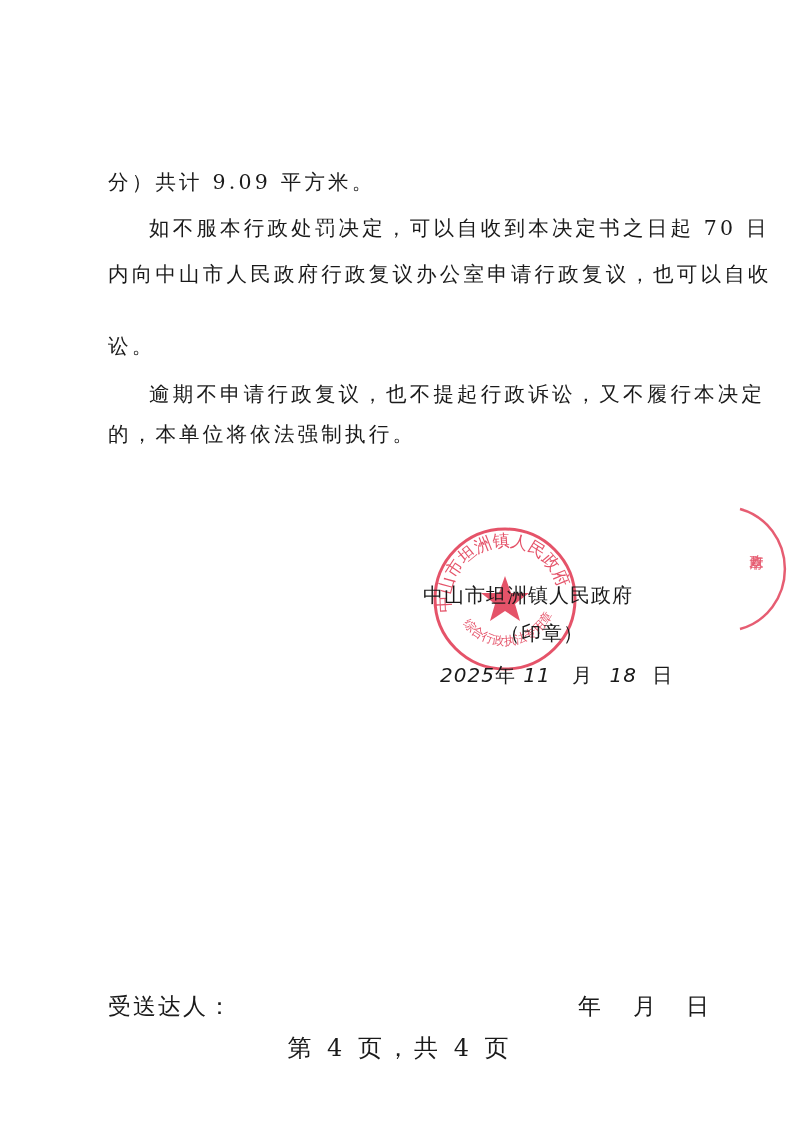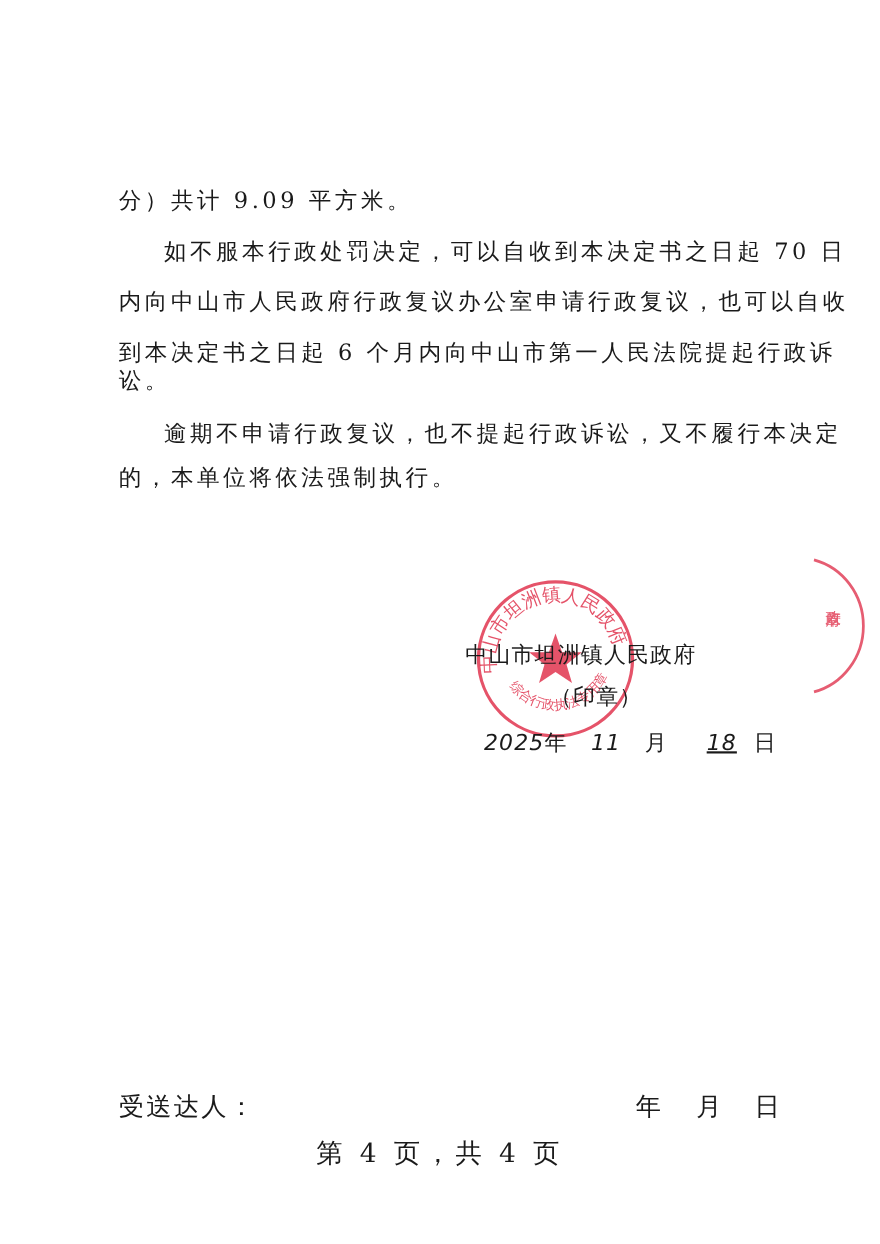--- a/index.html
+++ b/index.html
@@ -15,21 +15,20 @@
     .recv { position: absolute; top: 975px; font-size: 23px; letter-spacing: 2px; white-space: nowrap; }
     .footer { position: absolute; top: 1016px; left: 0; width: 800px; text-align: center; font-size: 24px; letter-spacing: 4px; }
   </style>
 </head>
 <body>
 
 <div class="page">
   <div class="line" style="top:152px;">分）共计 9.09 平方米。</div>
   <div class="line indent" style="top:198px;">如不服本行政处罚决定，可以自收到本决定书之日起 70 日</div>
   <div class="line" style="top:244px;">内向中山市人民政府行政复议办公室申请行政复议，也可以自收</div>
-  <div class="line" style="top:290px;">到本决定书之日起 6 个月内向中山市第一人民法院提起行政诉</div>
   <div class="line" style="top:316px;">讼。</div>
   <div class="line indent" style="top:364px;">逾期不申请行政复议，也不提起行政诉讼，又不履行本决定</div>
   <div class="line" style="top:404px;">的，本单位将依法强制执行。</div>
 
   <svg class="stamp" viewBox="0 0 150 150">
     <circle cx="75" cy="75" r="70" fill="none" stroke="#e0354f" stroke-width="3" opacity="0.85"></circle>
     <defs>
       <path id="arcTop" d="M 22,92 A 55,55 0 1,1 128,92"></path>
       <path id="arcBot" d="M 30,95 A 52,52 0 0,0 120,95"></path>
     </defs>
@@ -39,23 +38,23 @@
     <text font-size="12" fill="#e0354f" opacity="0.85" font-family="DejaVu Sans, sans-serif">
       <textPath href="#arcBot" startOffset="5%">综合行政执法专用章</textPath>
     </text>
     <polygon points="75,52 81,69 99,69 85,80 90,97 75,87 60,97 65,80 51,69 69,69" fill="#e0354f" opacity="0.85"></polygon>
   </svg>
 
   <div class="sig" style="left:423px; top:566px;">中山市坦洲镇人民政府</div>
   <div class="sig" style="left:500px; top:604px;">（印章）</div>
   <div class="sig" style="left:440px; top:646px;">
     <span class="hand">2025</span><span>年</span>
-    <span class="hand" style="margin-left:14px;">11</span>
+    <span class="hand" style="margin-left:0;">11</span>
     <span style="margin-left:14px;">月</span>
-    <span class="hand" style="margin-left:28px;text-decoration:underline;">18</span>
+    <span class="hand" style="margin-left:9px;">18</span>
     <span style="margin-left:8px;">日</span>
   </div>
 
   <svg class="stamp2" viewBox="0 0 70 130">
     <path d="M 5,5 A 60,62 0 0,1 5,125" fill="none" stroke="#e0354f" stroke-width="2.5" opacity="0.8"></path>
     <text x="22" y="40" font-size="14" fill="#e0354f" opacity="0.8" writing-mode="tb" font-family="DejaVu Sans, sans-serif">政府章</text>
   </svg>
 
   <div class="recv" style="left:108px;">受送达人：</div>
   <div class="recv" style="left:578px;">年</div>

